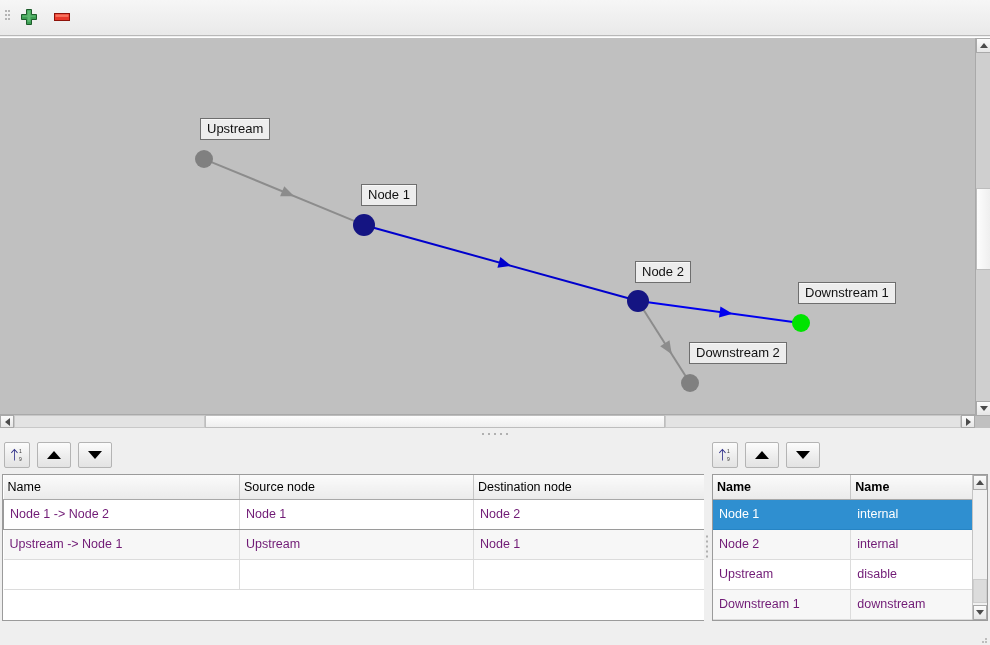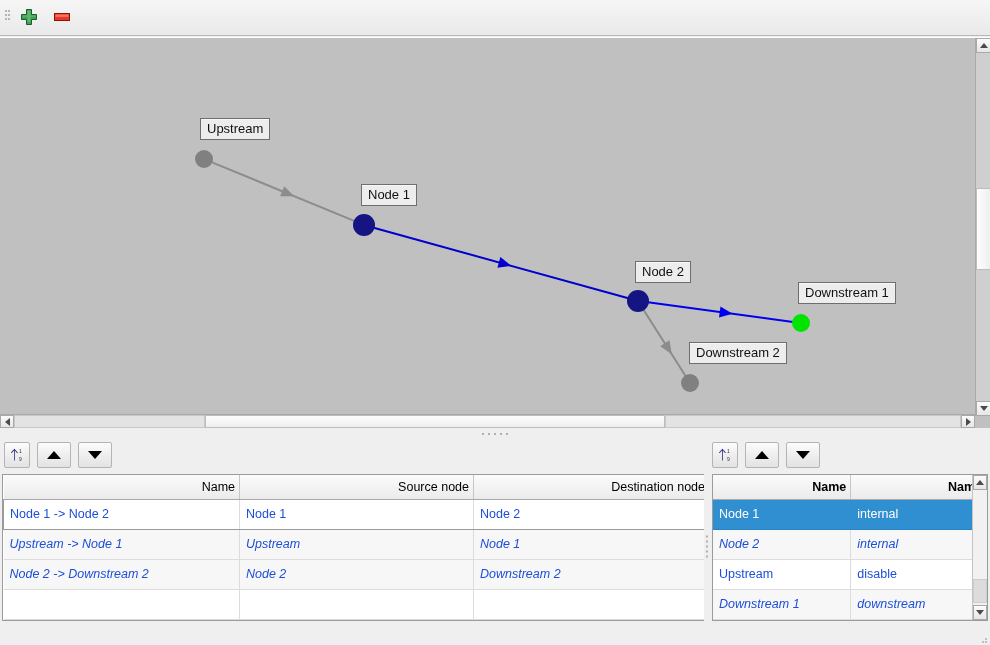--- a/index.html
+++ b/index.html
@@ -235,37 +235,37 @@
     width: 100%;
     table-layout: fixed;
     font-size: 12.5px;
   }
   table.grid th {
     height: 24px;
     background: linear-gradient(to bottom,#fbfbfb,#ebebeb);
     border-right: 1px solid #c6c6c6;
     border-bottom: 1px solid #a8a8a8;
     font-weight: normal;
-    text-align: right;
+    text-align: left;
     color: #000;
     padding: 0 4px;
     box-sizing: border-box;
   }
   #table-right table.grid th { font-weight: bold; }
   table.grid td {
     height: 30px;
     border-right: 1px solid #dcdcdc;
     border-bottom: 1px solid #dcdcdc;
     padding: 0 0 0 6px;
-    color: #1d4ed8;
+    color: #701a75;
     white-space: nowrap;
     overflow: hidden;
     box-sizing: border-box;
   }
-  table.grid tr.alt td { background: #f7f7f7; font-style: italic; }
+  table.grid tr.alt td { background: #f7f7f7; }
   table.grid tr.cursor td {
     border-top: 1px solid #9a9a9a;
     border-bottom: 1px solid #9a9a9a;
   }
   table.grid tr.cursor td:first-child { border-left: 1px solid #9a9a9a; }
   table.grid tr.selected td {
     background: #2f8fd0;
     color: #fff;
     border-right-color: #2f8fd0;
     border-bottom-color: #2684c4;
@@ -464,25 +464,20 @@
           <tr class="cursor">
             <td>Node 1 -&gt; Node 2</td>
             <td>Node 1</td>
             <td>Node 2</td>
           </tr>
           <tr class="alt">
             <td>Upstream -&gt; Node 1</td>
             <td>Upstream</td>
             <td>Node 1</td>
           </tr>
-          <tr class="alt">
-            <td>Node 2 -&gt; Downstream 2</td>
-            <td>Node 2</td>
-            <td>Downstream 2</td>
-          </tr>
           <tr class="empty-row">
             <td></td>
             <td></td>
             <td></td>
           </tr>
         </tbody>
     </table>
   </div>
 
   <div id="v-splitter">

